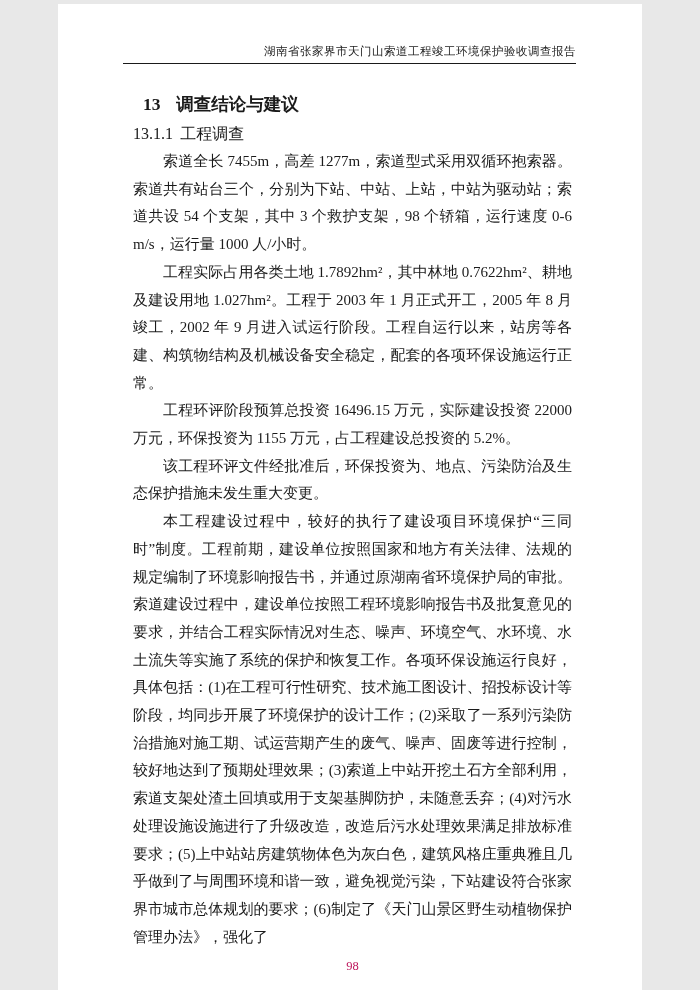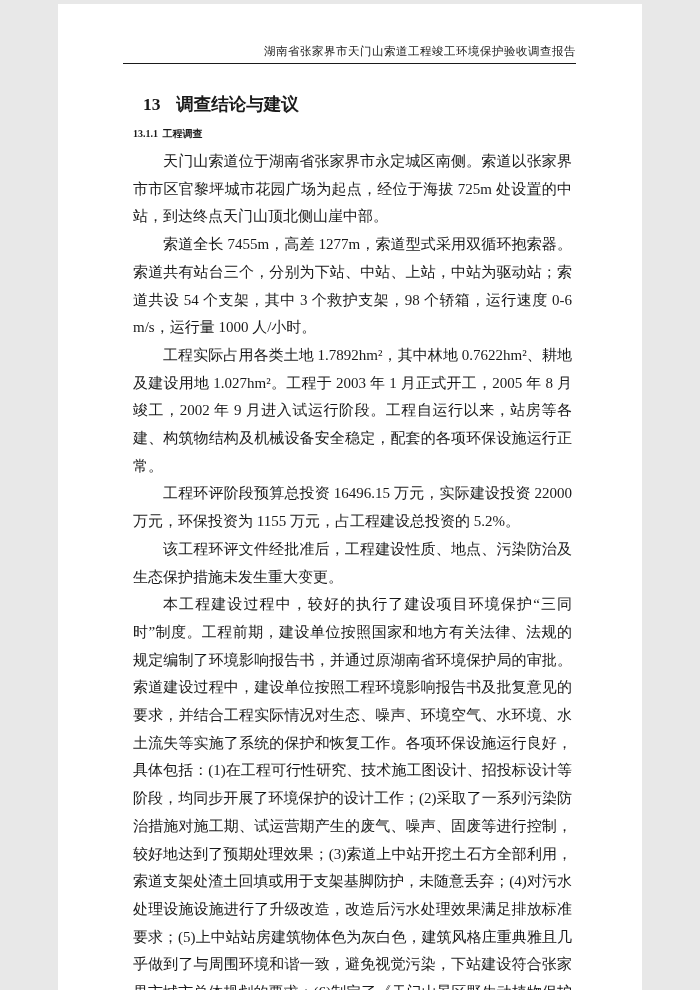--- a/index.html
+++ b/index.html
@@ -41,22 +41,22 @@
     padding-left: 10px;
   }
   h2.section {
     font-family: "Liberation Sans", "DejaVu Sans", sans-serif;
     font-size: 16px;
     font-weight: 700;
     line-height: 29px;
     margin: 0;
   }
   h3.subsection {
-    font-size: 10px;
-    font-weight: 700;
+    font-size: 16px;
+    font-weight: 400;
     line-height: 29px;
     margin: 0;
   }
   .h-num {
     font-family: "Liberation Serif", "DejaVu Serif", serif;
     text-align: center;
   }
   h1.chapter .h-num { margin-right: 0.9em; }
   h2.section .h-num { margin-right: 0.6em; }
   h3.subsection .h-num { margin-right: 0.45em; }
@@ -85,24 +85,23 @@
 
   <h1 class="chapter">
     <span class="h-num">13</span><span>调查结论与建议</span>
   </h1>
 
 
   <h3 class="subsection">
     <span class="h-num">13.1.1</span><span>工程调查</span>
   </h3>
 
-  <p class="body-para">天门山索道位于湖南省张家界市永定城区南侧。索道以张家界市市区官黎坪城市花园广场为起点，经位于海拔 725m 处设置的中站，到达终点天门山顶北侧山崖中部。</p>
   <p class="body-para">索道全长 7455m，高差 1277m，索道型式采用双循环抱索器。索道共有站台三个，分别为下站、中站、上站，中站为驱动站；索道共设 54 个支架，其中 3 个救护支架，98 个轿箱，运行速度 0-6m/s，运行量 1000 人/小时。</p>
   <p class="body-para">工程实际占用各类土地 1.7892hm²，其中林地 0.7622hm²、耕地及建设用地 1.027hm²。工程于 2003 年 1 月正式开工，2005 年 8 月竣工，2002 年 9 月进入试运行阶段。工程自运行以来，站房等各建、构筑物结构及机械设备安全稳定，配套的各项环保设施运行正常。</p>
   <p class="body-para">工程环评阶段预算总投资 16496.15 万元，实际建设投资 22000 万元，环保投资为 1155 万元，占工程建设总投资的 5.2%。</p>
-  <p class="body-para">该工程环评文件经批准后，工程建设性质、地点、污染防治及生态保护措施未发生重大变更。</p>
+  <p class="body-para">该工程环评文件经批准后，环保投资为、地点、污染防治及生态保护措施未发生重大变更。</p>
 
 
   <p class="body-para">本工程建设过程中，较好的执行了建设项目环境保护“三同时”制度。工程前期，建设单位按照国家和地方有关法律、法规的规定编制了环境影响报告书，并通过原湖南省环境保护局的审批。索道建设过程中，建设单位按照工程环境影响报告书及批复意见的要求，并结合工程实际情况对生态、噪声、环境空气、水环境、水土流失等实施了系统的保护和恢复工作。各项环保设施运行良好，具体包括：(1)在工程可行性研究、技术施工图设计、招投标设计等阶段，均同步开展了环境保护的设计工作；(2)采取了一系列污染防治措施对施工期、试运营期产生的废气、噪声、固废等进行控制，较好地达到了预期处理效果；(3)索道上中站开挖土石方全部利用，索道支架处渣土回填或用于支架基脚防护，未随意丢弃；(4)对污水处理设施设施进行了升级改造，改造后污水处理效果满足排放标准要求；(5)上中站站房建筑物体色为灰白色，建筑风格庄重典雅且几乎做到了与周围环境和谐一致，避免视觉污染，下站建设符合张家界市城市总体规划的要求；(6)制定了《天门山景区野生动植物保护管理办法》，强化了</p>
 
   <div class="page-footer">98</div>
 
 </div>
 
 </body></html>

